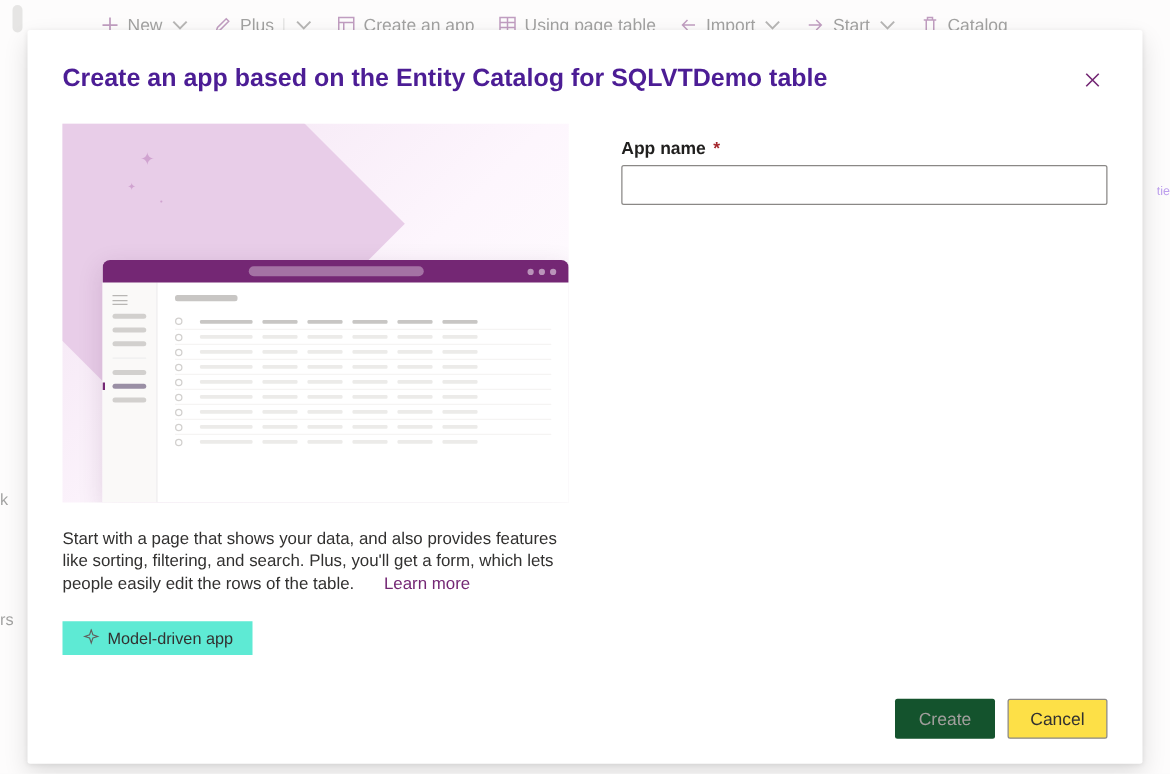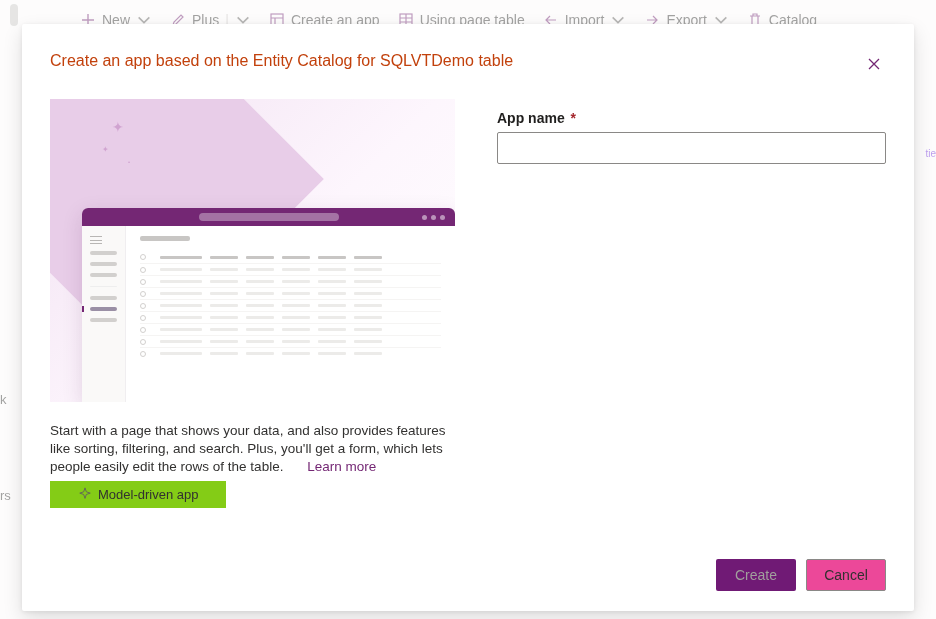--- a/index.html
+++ b/index.html
@@ -63,23 +63,23 @@
       padding: 28px 28px 20px 28px;
       display: flex;
       flex-direction: column;
     }
     .modal-header {
       display: flex;
       justify-content: space-between;
       align-items: flex-start;
     }
     .modal-title {
-      font-size: 16px;
-      font-weight: 400;
-      color: #c2410c;
+      font-size: 20px;
+      font-weight: 700;
+      color: #4c1d95;
     }
     .close-btn {
       background: none; border: none; cursor: pointer;
       color: #605e5c; padding: 4px;
     }
     .close-btn svg { width: 16px; height: 16px; stroke: #742774; }
 
     .modal-body {
       display: flex;
       gap: 42px;
@@ -188,23 +188,23 @@
       font-size: 13.5px;
       line-height: 1.35;
       color: #323130;
     }
     .desc a { color: #742774; text-decoration: none; margin-left: 20px; }
 
     .badge {
       display: inline-flex;
       align-items: center;
       gap: 6px;
-      margin-top: 4px;
-      padding: 6px 28px;
-      background: #84cc16;
+      margin-top: 20px;
+      padding: 6px 16px;
+      background: #5eead4;
       font-size: 13px;
       color: #323130;
     }
     .badge svg { width: 14px; height: 14px; }
 
     .field-label {
       font-size: 14px;
       font-weight: 600;
       color: #201f1e;
       margin-bottom: 6px;
@@ -229,27 +229,27 @@
       margin-top: 12px;
     }
     .btn {
       min-width: 80px; height: 32px;
       font-size: 14px;
       border-radius: 2px;
       cursor: pointer;
       padding: 0 16px;
     }
     .btn-primary {
-      background: #701a75;
+      background: #14532d;
       border: none;
       color: #a19f9d;
       cursor: default;
     }
     .btn-secondary {
-      background: #ec4899;
+      background: #fde047;
       border: 1px solid #8a8886;
       color: #323130;
     }
   </style>
 </head>
 <body>
 
 <div class="bg-scrollbar"></div>
 <div class="bg-toolbar">
   <div class="bg-item">
@@ -291,21 +291,21 @@
       </svg>
     <span>Import</span>
     <svg viewBox="0 0 12 12" width="10" height="10">
         <path d="M2 4l4 4 4-4" stroke="#605e5c" fill="none" stroke-width="1.2"></path>
       </svg>
   </div>
   <div class="bg-item">
     <svg viewBox="0 0 16 16">
         <path d="M3 8h10M9 4l4 4-4 4" stroke="#742774" fill="none" stroke-width="1.2"></path>
       </svg>
-    <span>Export</span>
+    <span>Start</span>
     <svg viewBox="0 0 12 12" width="10" height="10">
         <path d="M2 4l4 4 4-4" stroke="#605e5c" fill="none" stroke-width="1.2"></path>
       </svg>
   </div>
   <div class="bg-item">
     <svg viewBox="0 0 16 16">
         <path d="M3 4h10M5 4v9h6V4M6 4V2h4v2" stroke="#742774" fill="none" stroke-width="1.2"></path>
       </svg>
     <span>Catalog</span>
   </div>

